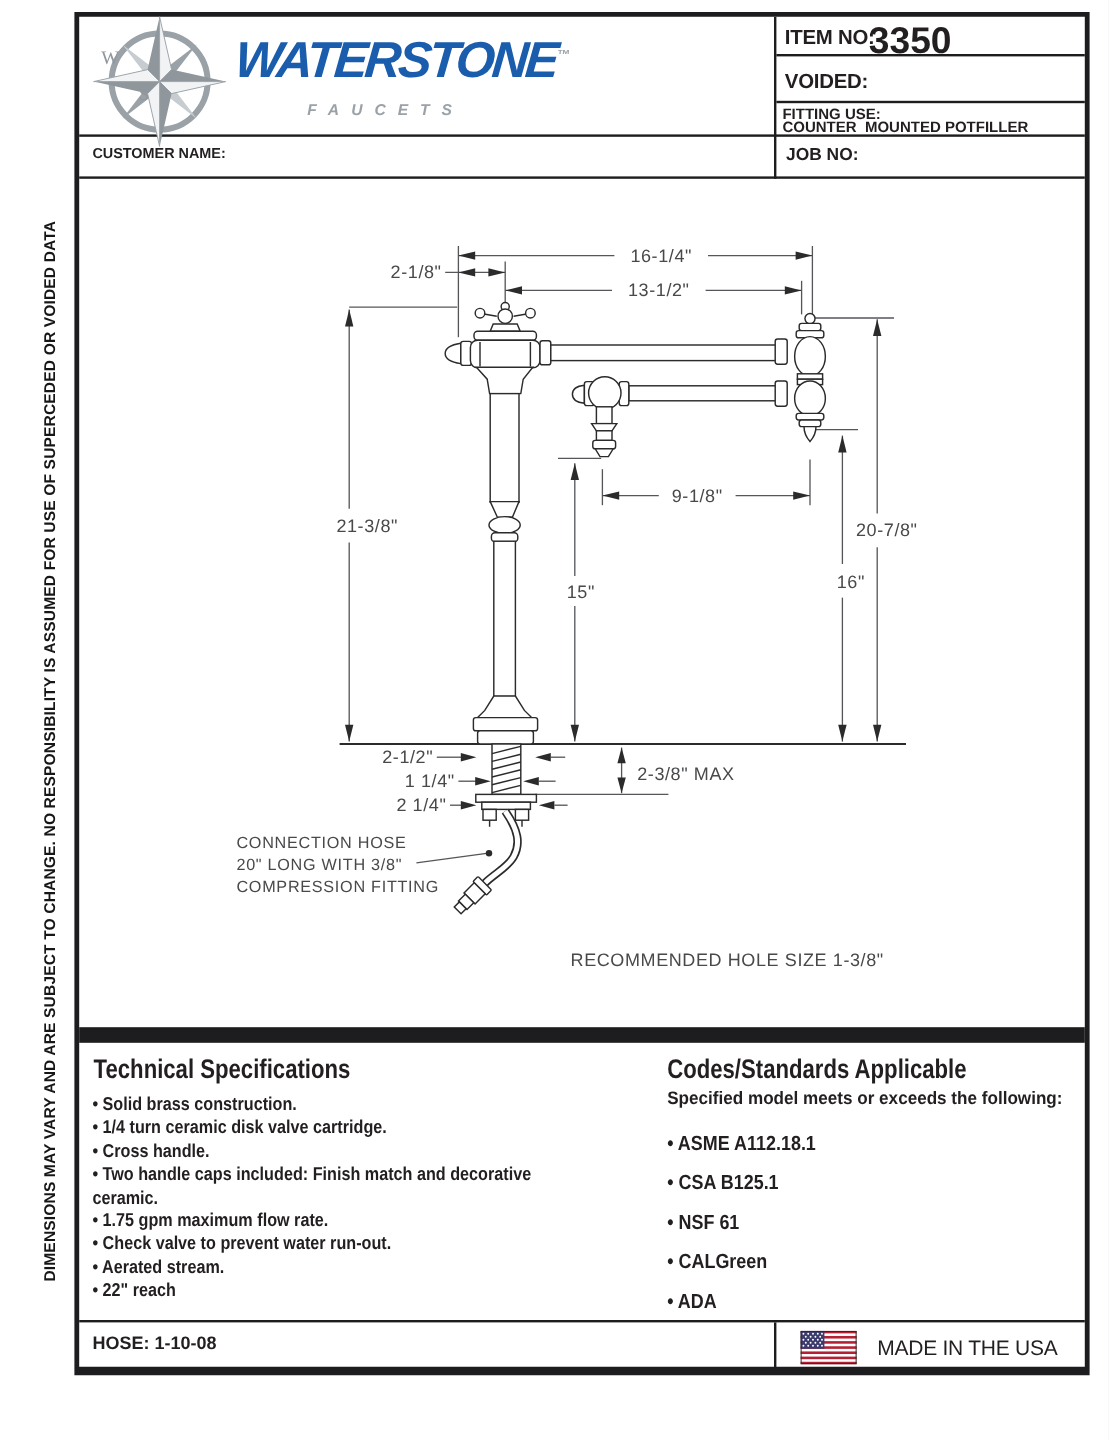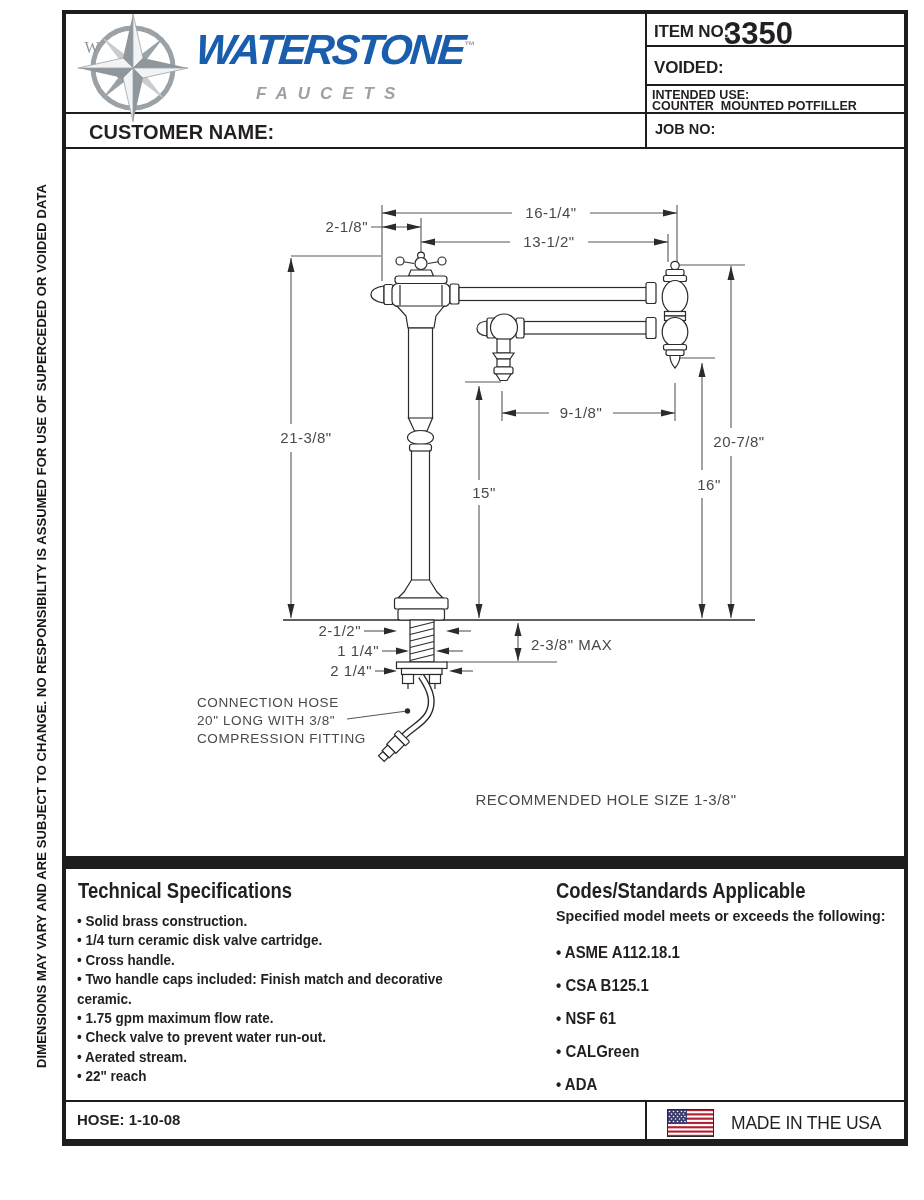--- a/index.html
+++ b/index.html
@@ -7,21 +7,21 @@
         font-family:"Liberation Sans",sans-serif;color:#231f20;}
   .abs{position:absolute;}
   .ln{position:absolute;background:#1d1d1f;}
   .outer-border{position:absolute;left:62px;top:10px;width:846px;height:1136px;
      border:4px solid #1d1d1f;border-bottom-width:7px;box-sizing:border-box;}
   .b{font-weight:bold;}
   .lbl{font-size:17px;font-weight:bold;letter-spacing:-0.2px;}
   .brand{font-size:42px;font-weight:bold;font-style:italic;color:#1a5dad;
      letter-spacing:-2.5px;transform:skewX(-5deg);white-space:nowrap;}
   .brand sup{font-size:11px;color:#9aa2a8;letter-spacing:0;}
-  .faucets{font-size:17px;font-weight:bold;font-style:italic;color:#9aa2a8;letter-spacing:10px;}
+  .faucets{font-size:13px;font-weight:bold;font-style:italic;color:#9aa2a8;letter-spacing:10px;}
   .addr{font-size:14.5px;font-weight:bold;line-height:21.5px;}
   .itemno{font-size:31px;font-weight:bold;}
   .styleval{font-size:27px;font-weight:bold;letter-spacing:-0.5px;}
   .intuse{font-size:12.5px;font-weight:bold;white-space:pre;line-height:12px;}
   .sec-title{font-size:22.5px;font-weight:bold;transform:scaleX(0.82);transform-origin:left top;white-space:nowrap;}
   .specs-list{font-size:15.5px;font-weight:bold;line-height:19.4px;width:432px;
      transform:scaleX(0.87);transform-origin:left top;}
   .specs-list .item::before{content:"• ";}
   .codes-sub{font-size:15px;font-weight:bold;transform:scaleX(0.95);transform-origin:left top;white-space:nowrap;}
   .codes-list{font-size:17px;font-weight:bold;line-height:33px;transform:scaleX(0.88);transform-origin:left top;}
@@ -73,24 +73,24 @@
     <text x="16" y="41" font-family="Liberation Serif, serif" font-size="16" fill="#8f979c" text-anchor="middle">W</text>
     <text x="44" y="71" font-family="Liberation Serif, serif" font-size="15" fill="#8f979c" text-anchor="middle">S</text>
   </svg>
   <div class="abs brand" style="left:196px;top:26px;"><span>WATERSTONE</span><sup>™</sup></div>
   <div class="abs faucets" style="left:256px;top:84px;">FAUCETS</div>
 
 
   <div class="abs lbl" style="left:654px;top:22px;">ITEM NO:</div>
   <div class="abs itemno" style="left:724px;top:16px;">3350</div>
   <div class="abs lbl" style="left:654px;top:58px;">VOIDED:</div>
-  <div class="abs intuse" style="left:652px;top:89px;">INTENDED USE:</div>
+  <div class="abs intuse" style="left:652px;top:89px;">FITTING USE:</div>
   <div class="abs intuse" style="left:652px;top:100px;">COUNTER  MOUNTED POTFILLER</div>
 
-  <div class="abs b" style="left:77px;top:121px;font-size:20px;margin-left:12px;">CUSTOMER NAME:</div>
+  <div class="abs b" style="left:77px;top:121px;font-size:12px;">CUSTOMER NAME:</div>
   <div class="abs b" style="left:655px;top:121px;font-size:14.5px;">JOB NO:</div>
 
   <svg class="abs" style="left:66px;top:150px;" width="838" height="706" viewBox="66 150 838 706">
 
     <g class="dl">
 
       <line x1="382" y1="205" x2="382" y2="281"></line>
         <line x1="677" y1="205" x2="677" y2="262"></line>
       <line x1="382" y1="213" x2="512" y2="213"></line>
         <line x1="590" y1="213" x2="677" y2="213"></line>

